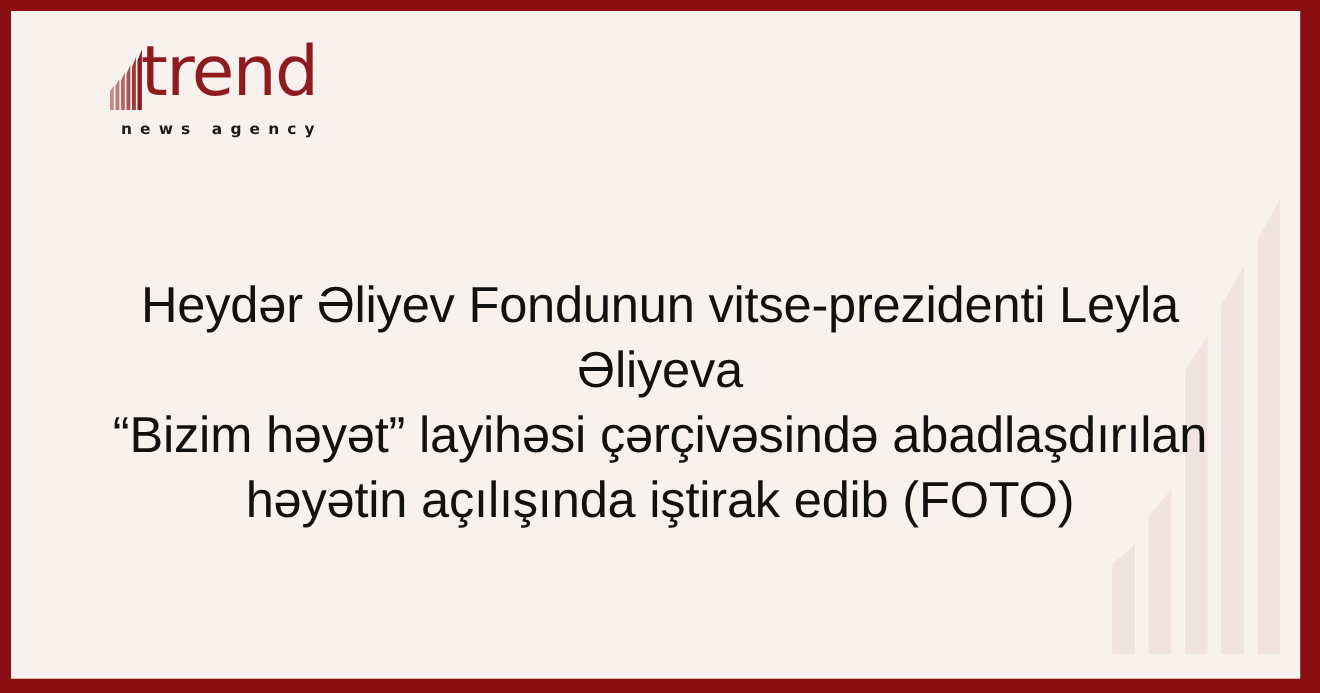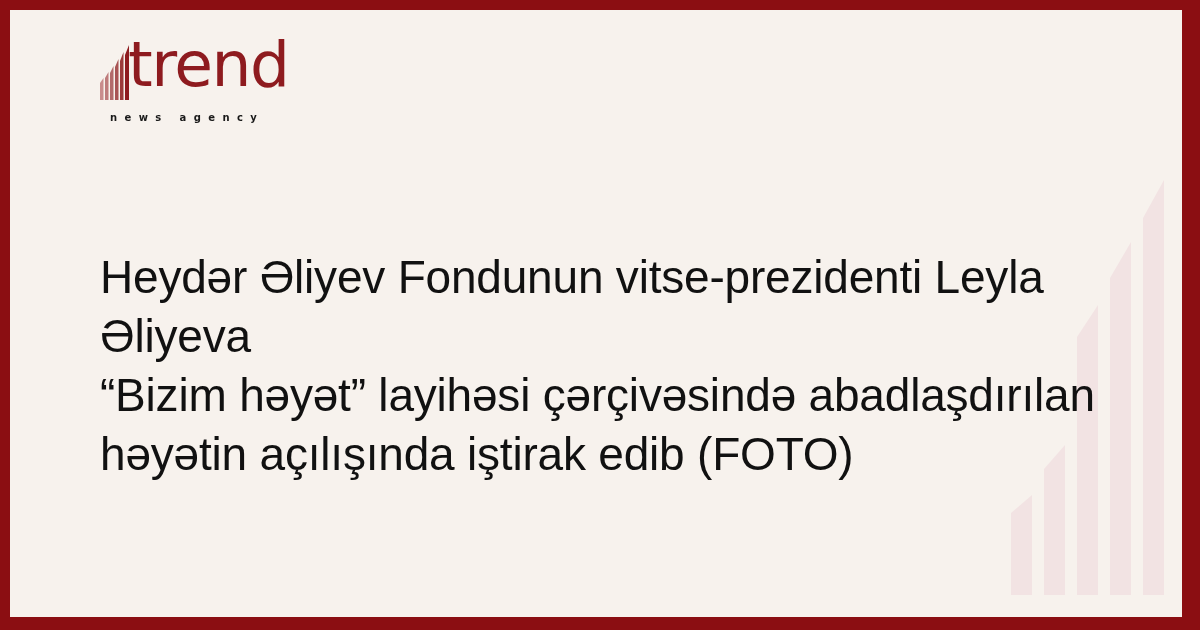--- a/index.html
+++ b/index.html
@@ -24,20 +24,21 @@
   }
 
   .canvas {
     position: absolute;
     left: 10px;
     top: 10px;
     width: 1172px;
     height: 607px;
     background: #F7F2ED;
     overflow: hidden;
+    text-align: center;
   }
 
   
   .watermark {
     position: absolute;
     right: 0;
     top: 0;
     width: 200px;
     height: 607px;
     pointer-events: none;
@@ -71,21 +72,21 @@
     line-height: 63px;
     font-weight: 400;
     color: #8E1B1F;
     letter-spacing: -1.5px;
     font-family: "DejaVu Sans", sans-serif;
   }
   .logo-sub {
     position: absolute;
     left: 10px;
     top: 68px;
-    font-size: 10px;
+    font-size: 14px;
     line-height: 16px;
     font-weight: 700;
     color: #1A1A1A;
     letter-spacing: 7.4px;
     font-family: "DejaVu Sans", sans-serif;
   }
 
   
   .headline {
     position: absolute;

